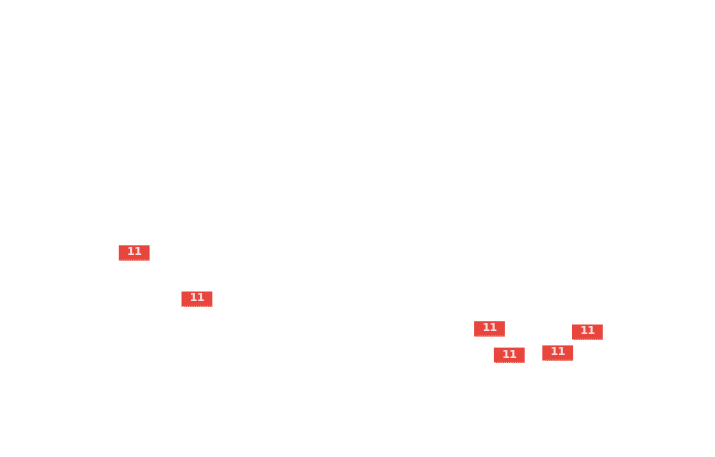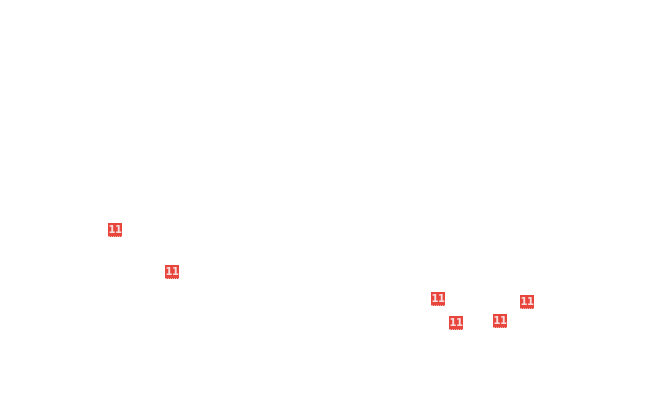--- a/index.html
+++ b/index.html
@@ -11,21 +11,21 @@
       background: #ffffff;
     }
     .map-canvas {
       position: relative;
       width: 650px;
       height: 415px;
       background: #ffffff;
     }
     .route-shield {
       position: absolute;
-      width: 14px;
+      width: 28px;
       height: 14px;
       box-sizing: border-box;
       display: flex;
       align-items: center;
       justify-content: center;
       font-family: "DejaVu Sans", sans-serif;
       font-weight: bold;
       font-size: 10px;
       letter-spacing: -0.5px;
       line-height: 14px;

